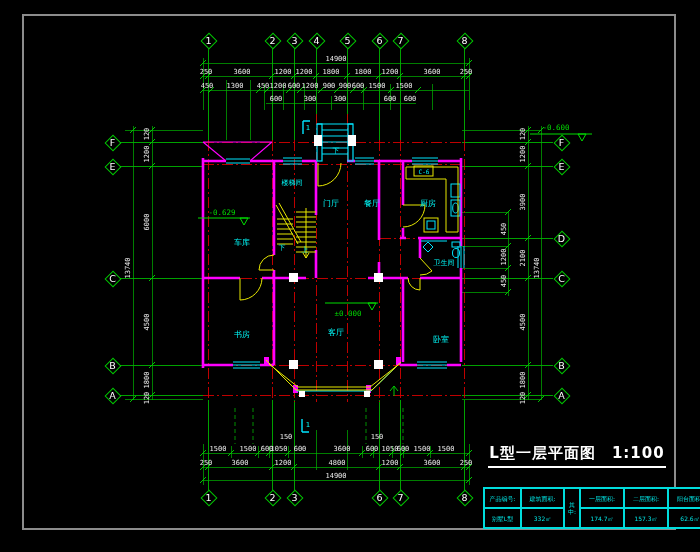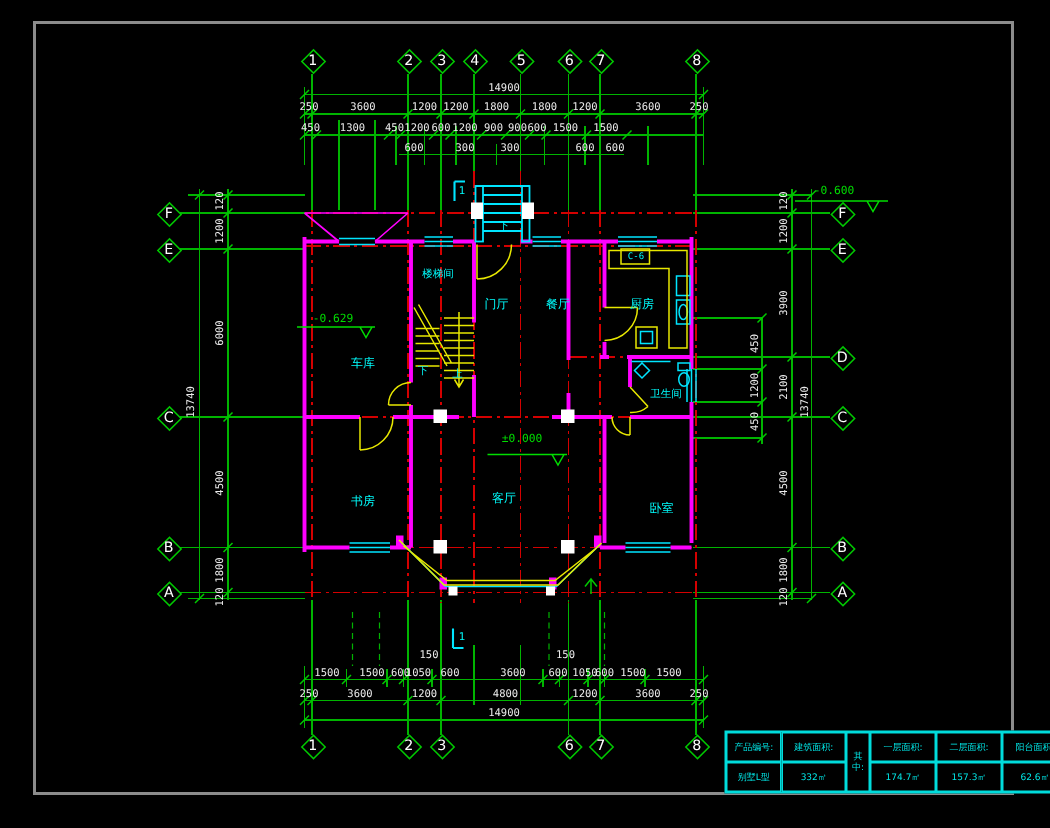--- a/index.html
+++ b/index.html
@@ -222,30 +222,34 @@
   <span class="t tc sm" style="left:292px;top:183px">楼梯间</span>
   <span class="t tc" style="left:331px;top:203px">门厅</span>
   <span class="t tc" style="left:372px;top:203px">餐厅</span>
   <span class="t tc" style="left:428px;top:203px">厨房</span>
   <span class="t tc sm" style="left:444px;top:263px">卫生间</span>
   <span class="t tc" style="left:242px;top:334px">书房</span>
   <span class="t tc" style="left:336px;top:332px">客厅</span>
   <span class="t tc" style="left:441px;top:339px">卧室</span>
 
   <span class="t tg" style="left:222px;top:212px">-0.629</span>
-  <span class="t tg" style="left:348px;top:292px">±0.000</span>
+  <span class="t tg" style="left:348px;top:313px">±0.000</span>
   <span class="t tg" style="left:556px;top:127px">-0.600</span>
 
   <span class="t tc sm" style="left:282px;top:248px">下</span>
   <span class="t tc sm" style="left:305px;top:250px">上</span>
   <span class="t tc sm" style="left:336px;top:151px">下</span>
   <span class="t tc sm" style="left:308px;top:128px">1</span>
   <span class="t tc sm" style="left:308px;top:425px">1</span>
   <span class="t ty" style="left:424px;top:171px">C-6</span>
 
+  <div class="ttl">
+    <span>L型一层平面图</span>
+    <span>1:100</span>
+  </div>
 
   <div class="tb">
     <div class="col">
       <div class="cell w36">产品编号:</div>
       <div class="cell w36">别墅L型</div>
     </div>
     <div class="col">
       <div class="cell w42">建筑面积:</div>
       <div class="cell w42">332㎡</div>
     </div>

